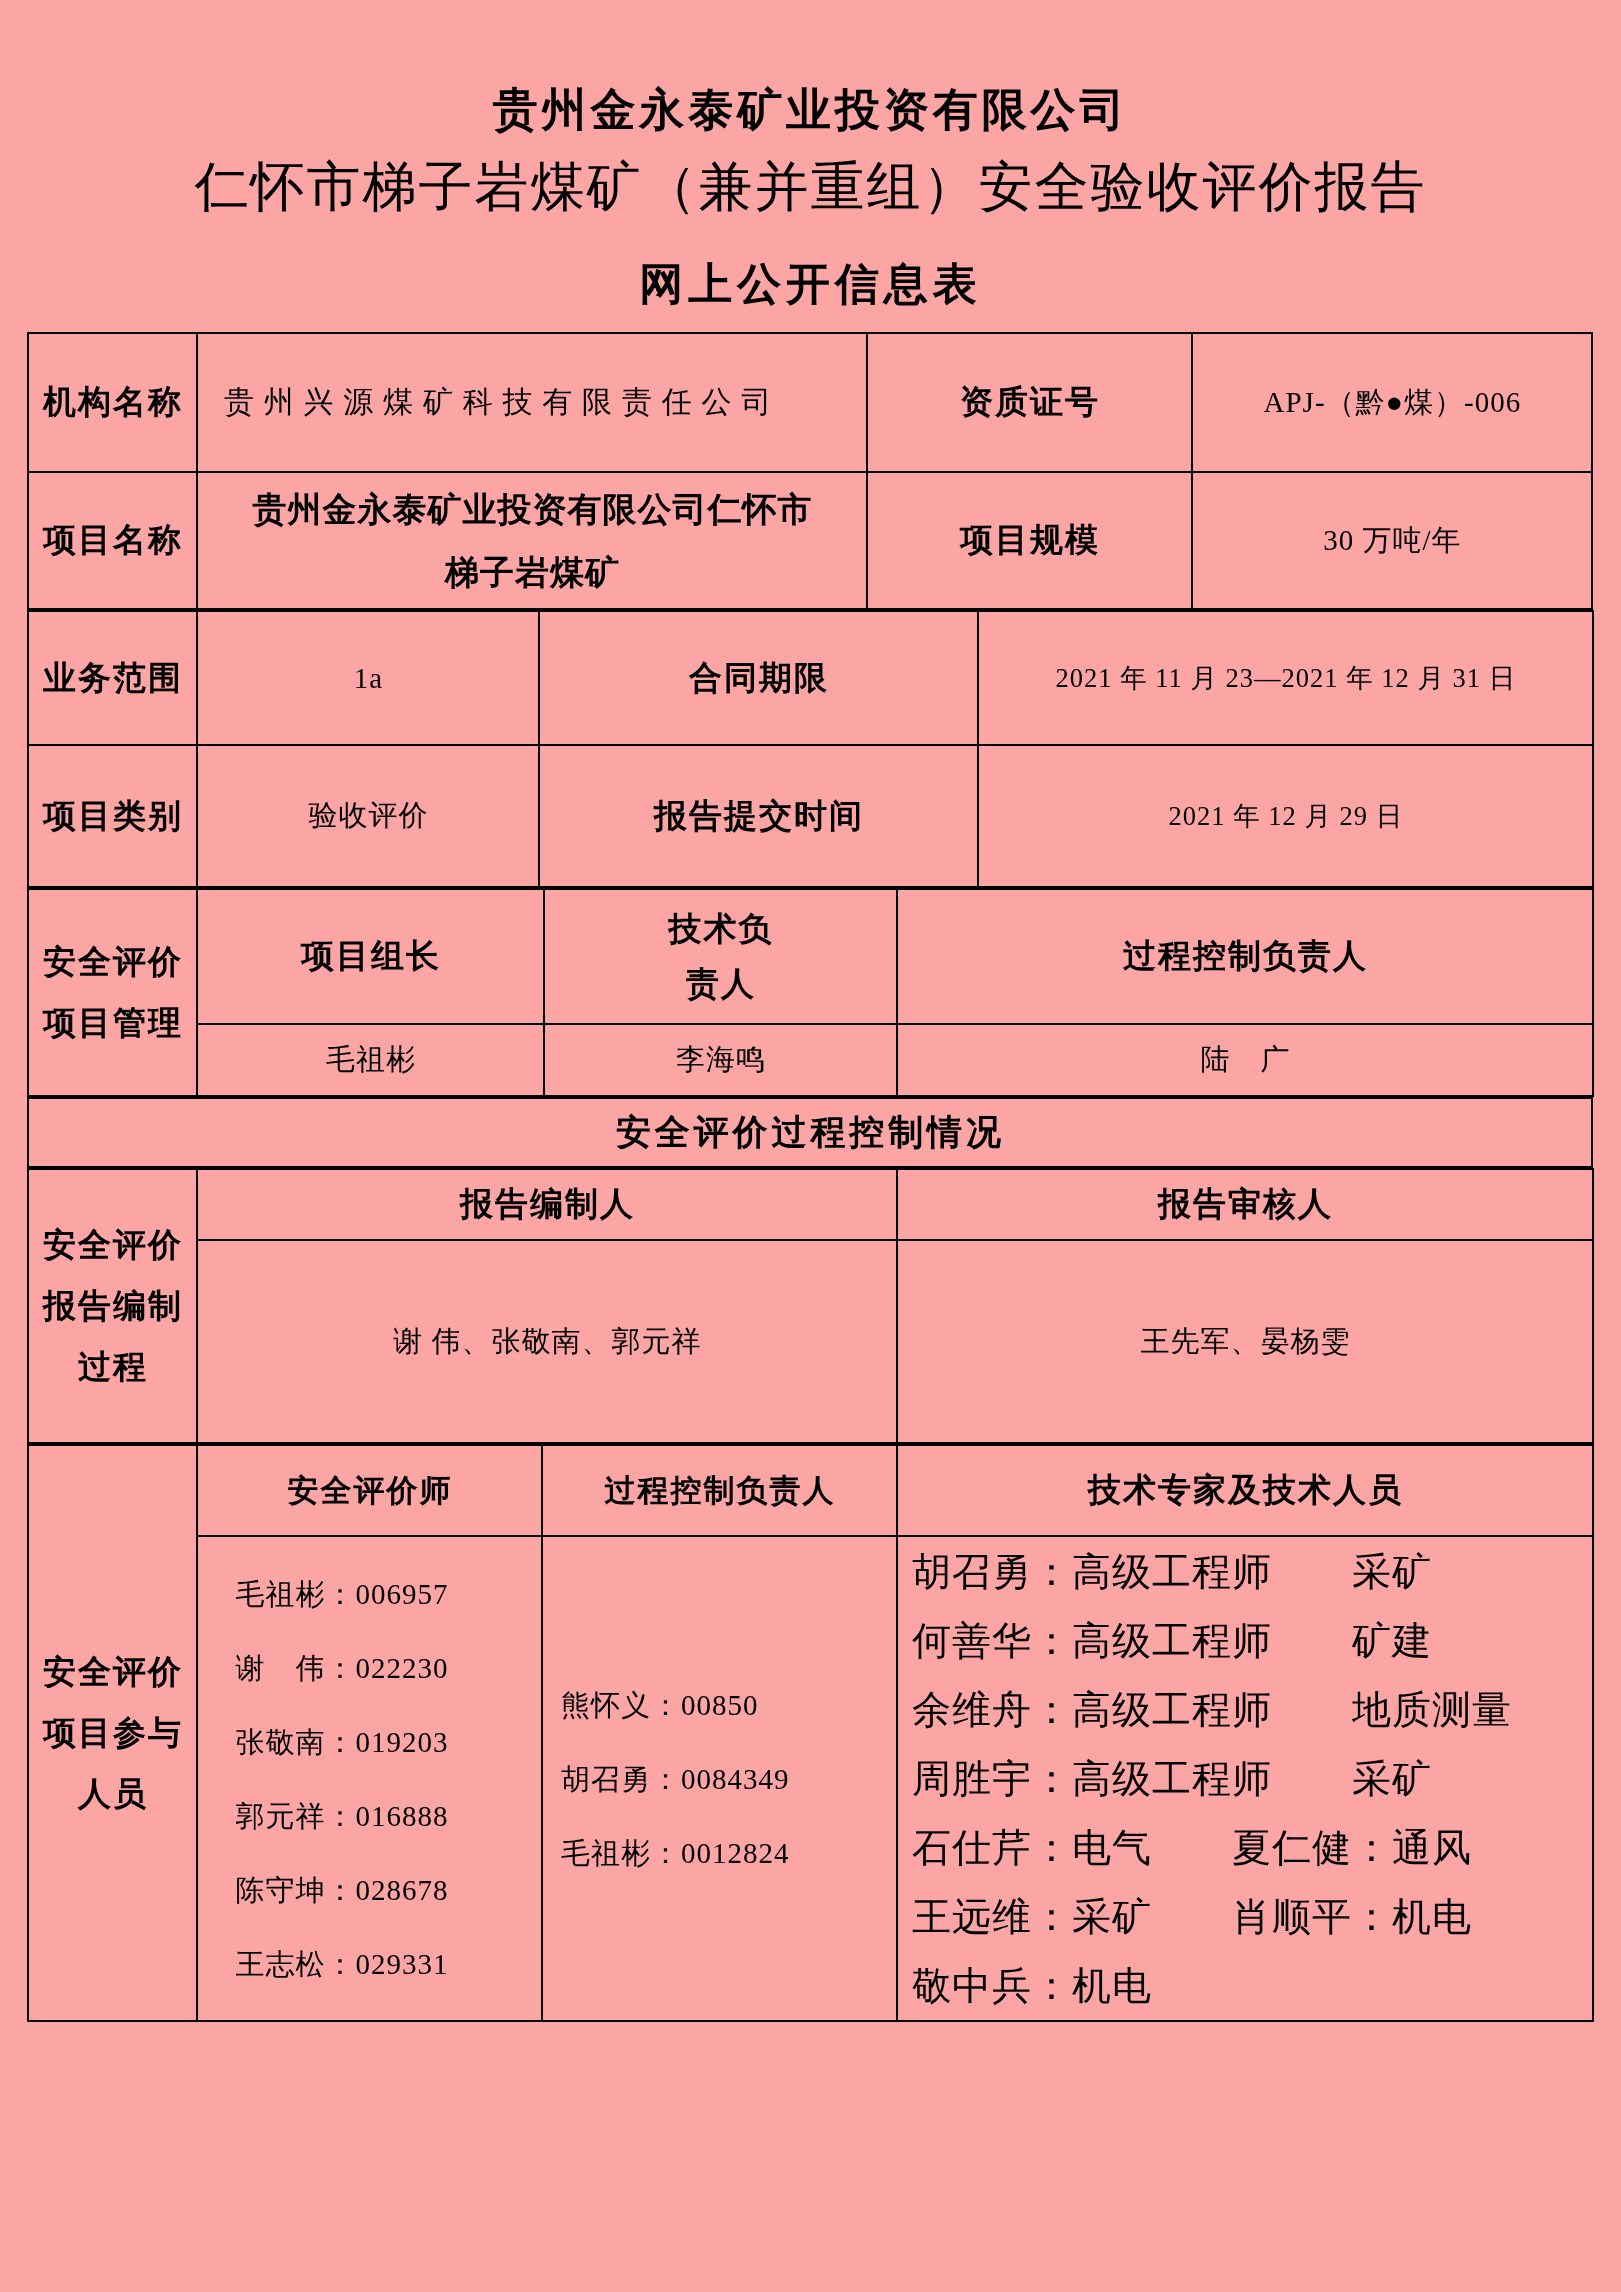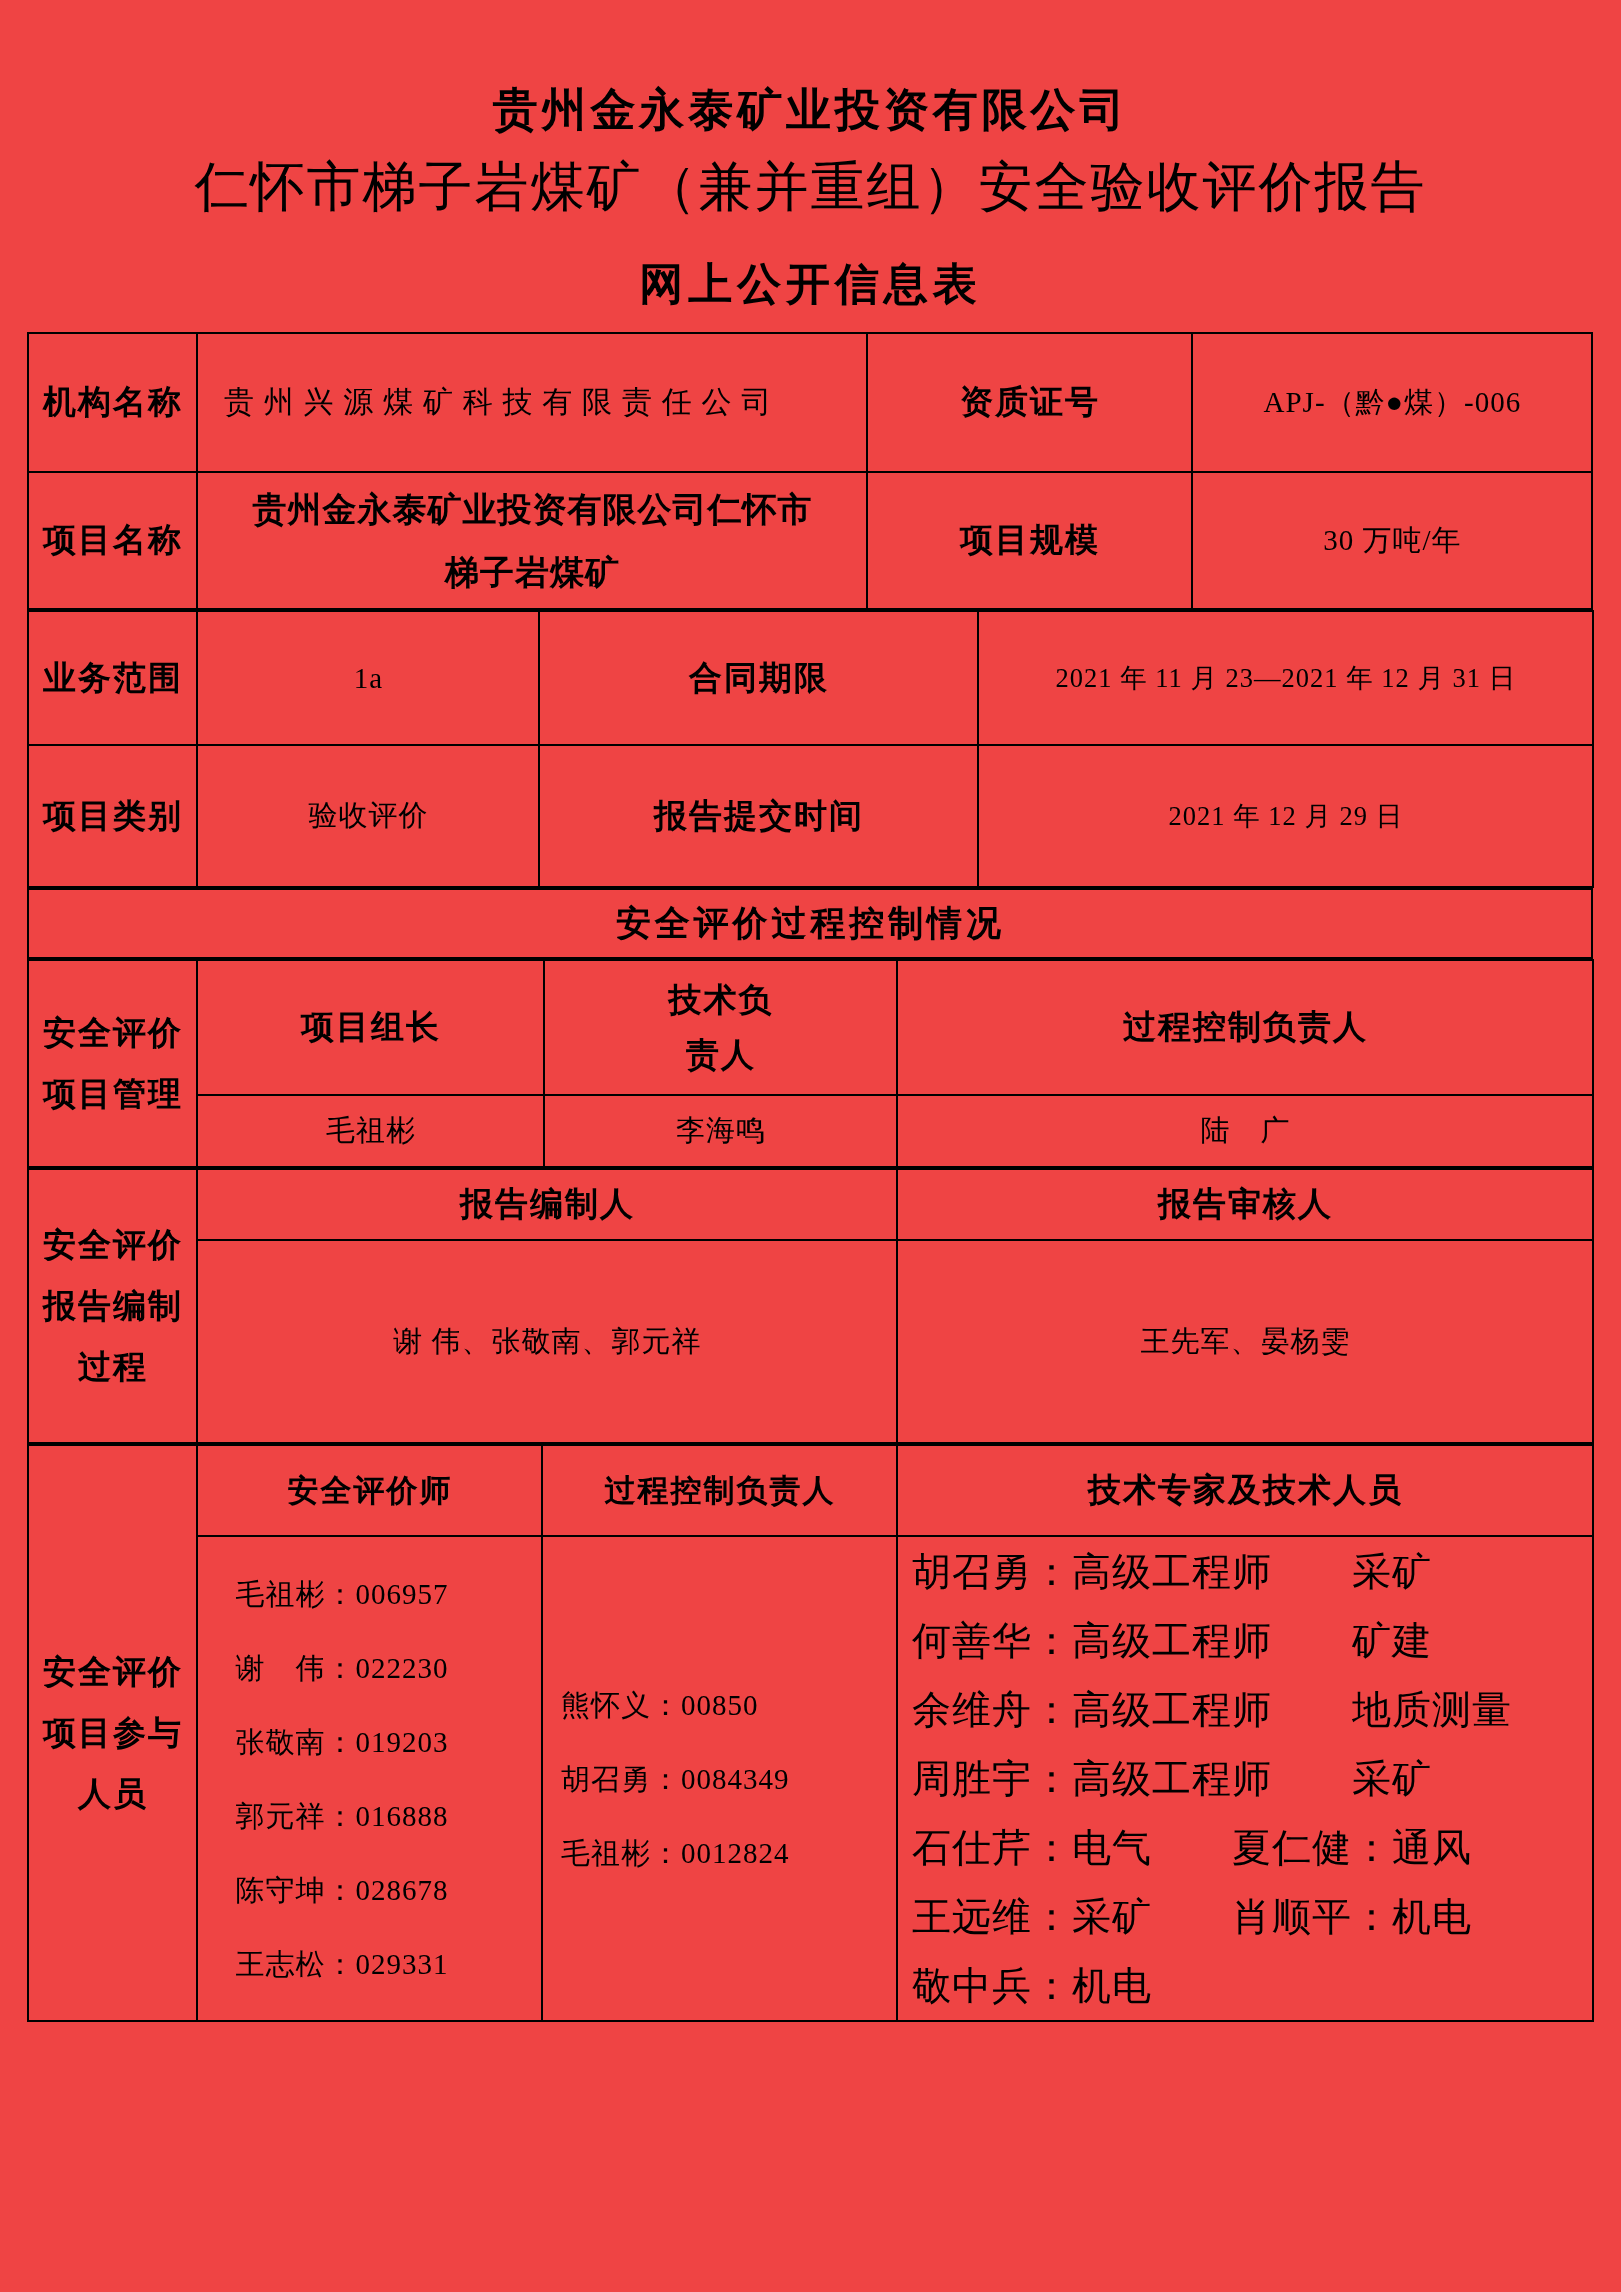--- a/index.html
+++ b/index.html
@@ -1,20 +1,20 @@
 <!DOCTYPE html>
 <html><head>
 <meta charset="utf-8">
 <style>
   html, body { margin: 0; padding: 0; background: #e8e8e8; }
   .page {
     position: relative;
     width: 1621px;
     height: 2293px;
-    background: #ef4444;
+    background: #fca5a5;
     margin: 0 auto;
     overflow: hidden;
     font-family: "Liberation Serif", "DejaVu Serif", serif;
     color: #000;
   }
   .titles { text-align: center; padding-top: 88px; }
   .title-l1 { font-size: 45px; font-weight: bold; line-height: 1; margin-bottom: 26.5px; letter-spacing: 3.9px; }
   .title-l2 { font-size: 54px; font-weight: normal; line-height: 1; margin-bottom: 49px; letter-spacing: 2px; }
   .title-l3 { font-size: 44px; font-weight: bold; line-height: 1; letter-spacing: 4.9px; }
 
@@ -108,48 +108,48 @@
       <td class="lbl">项目类别</td>
       <td class="val">验收评价</td>
       <td class="hdr">报告提交时间</td>
       <td class="val-date">2021 年 12 月 29 日</td>
     </tr>
   </tbody>
     </table>
 
   <table class="s">
     <colgroup>
-        <col style="width:1564px">
-      </colgroup>
-    <tbody>
-        <tr class="h70">
-      <td class="sec-title">安全评价过程控制情况</td>
-    </tr>
-  </tbody>
-    </table>
-
-  <table class="s">
-    <colgroup>
         <col style="width:169px">
         <col style="width:347px">
         <col style="width:353px">
         <col style="width:696px">
       </colgroup>
     <tbody>
         <tr class="h138">
       <td class="lbl" rowspan="2">安全评价项目管理</td>
       <td class="hdr">项目组长</td>
       <td class="hdr prewrap">技术负
 责人</td>
       <td class="hdr">过程控制负责人</td>
     </tr>
     <tr class="h73">
       <td class="val">毛祖彬</td>
       <td class="val">李海鸣</td>
       <td class="val">陆　广</td>
+    </tr>
+  </tbody>
+    </table>
+
+  <table class="s">
+    <colgroup>
+        <col style="width:1564px">
+      </colgroup>
+    <tbody>
+        <tr class="h70">
+      <td class="sec-title">安全评价过程控制情况</td>
     </tr>
   </tbody>
     </table>
 
   <table class="s">
     <colgroup>
         <col style="width:169px">
         <col style="width:700px">
         <col style="width:696px">
       </colgroup>

